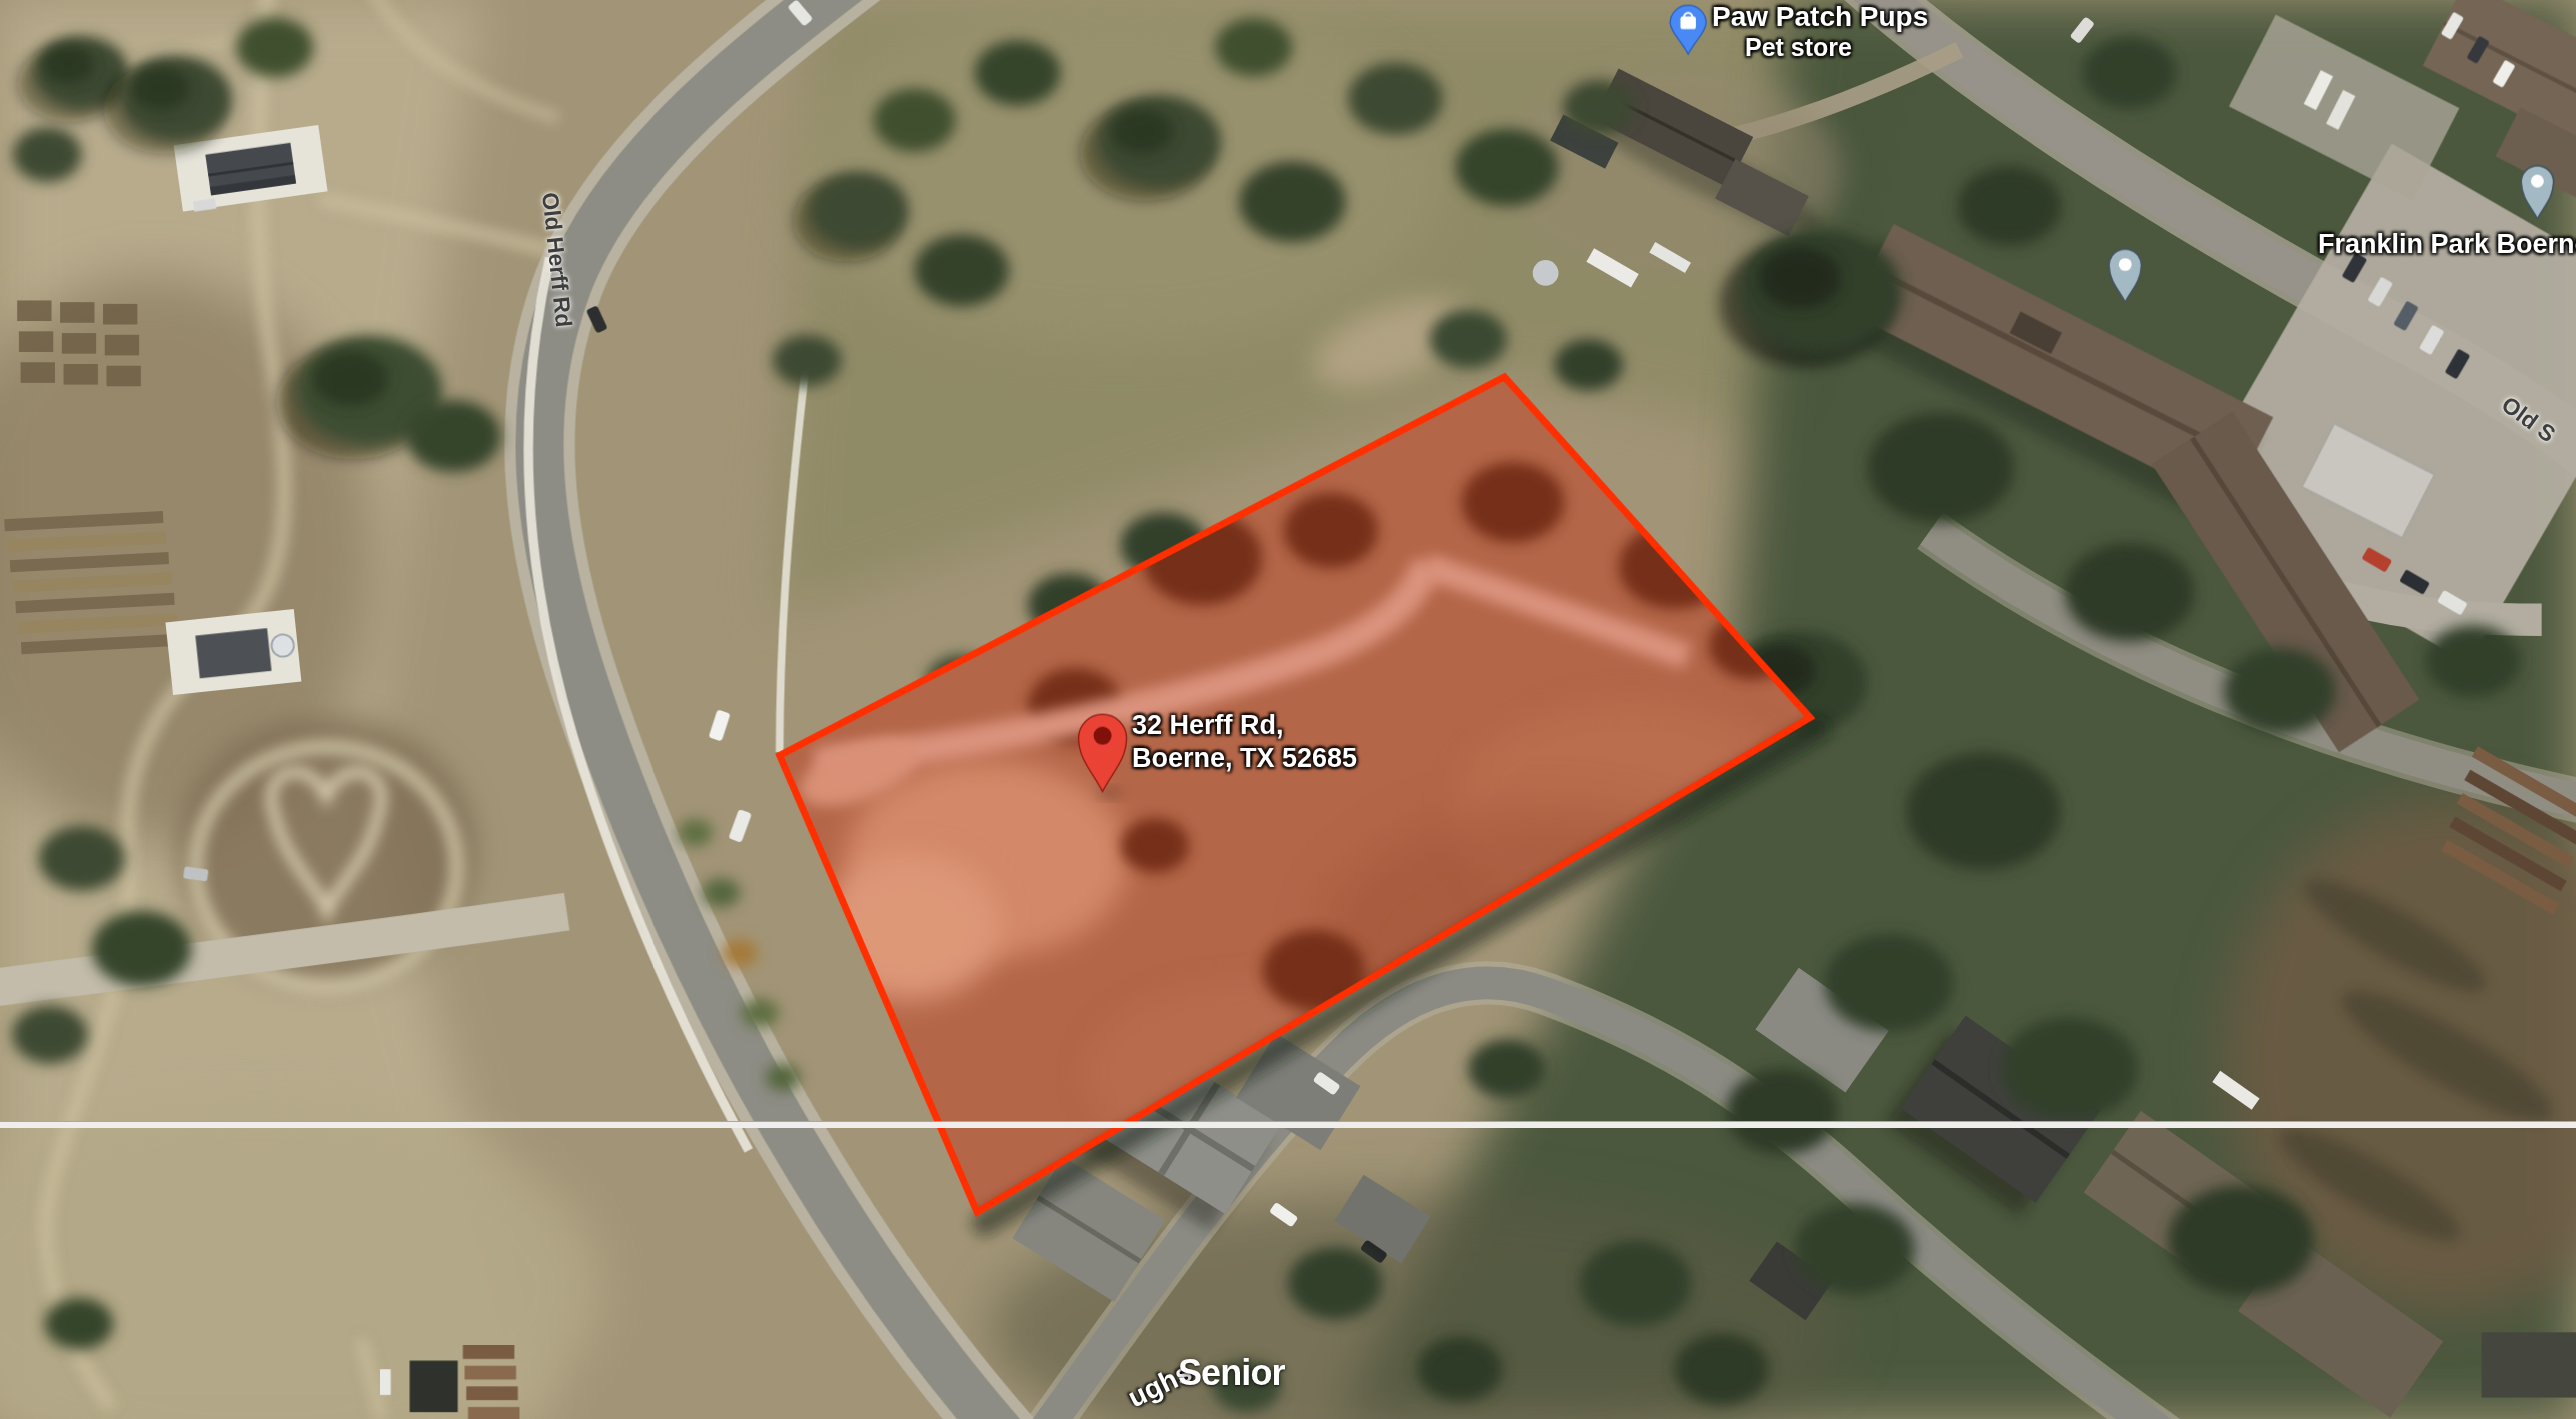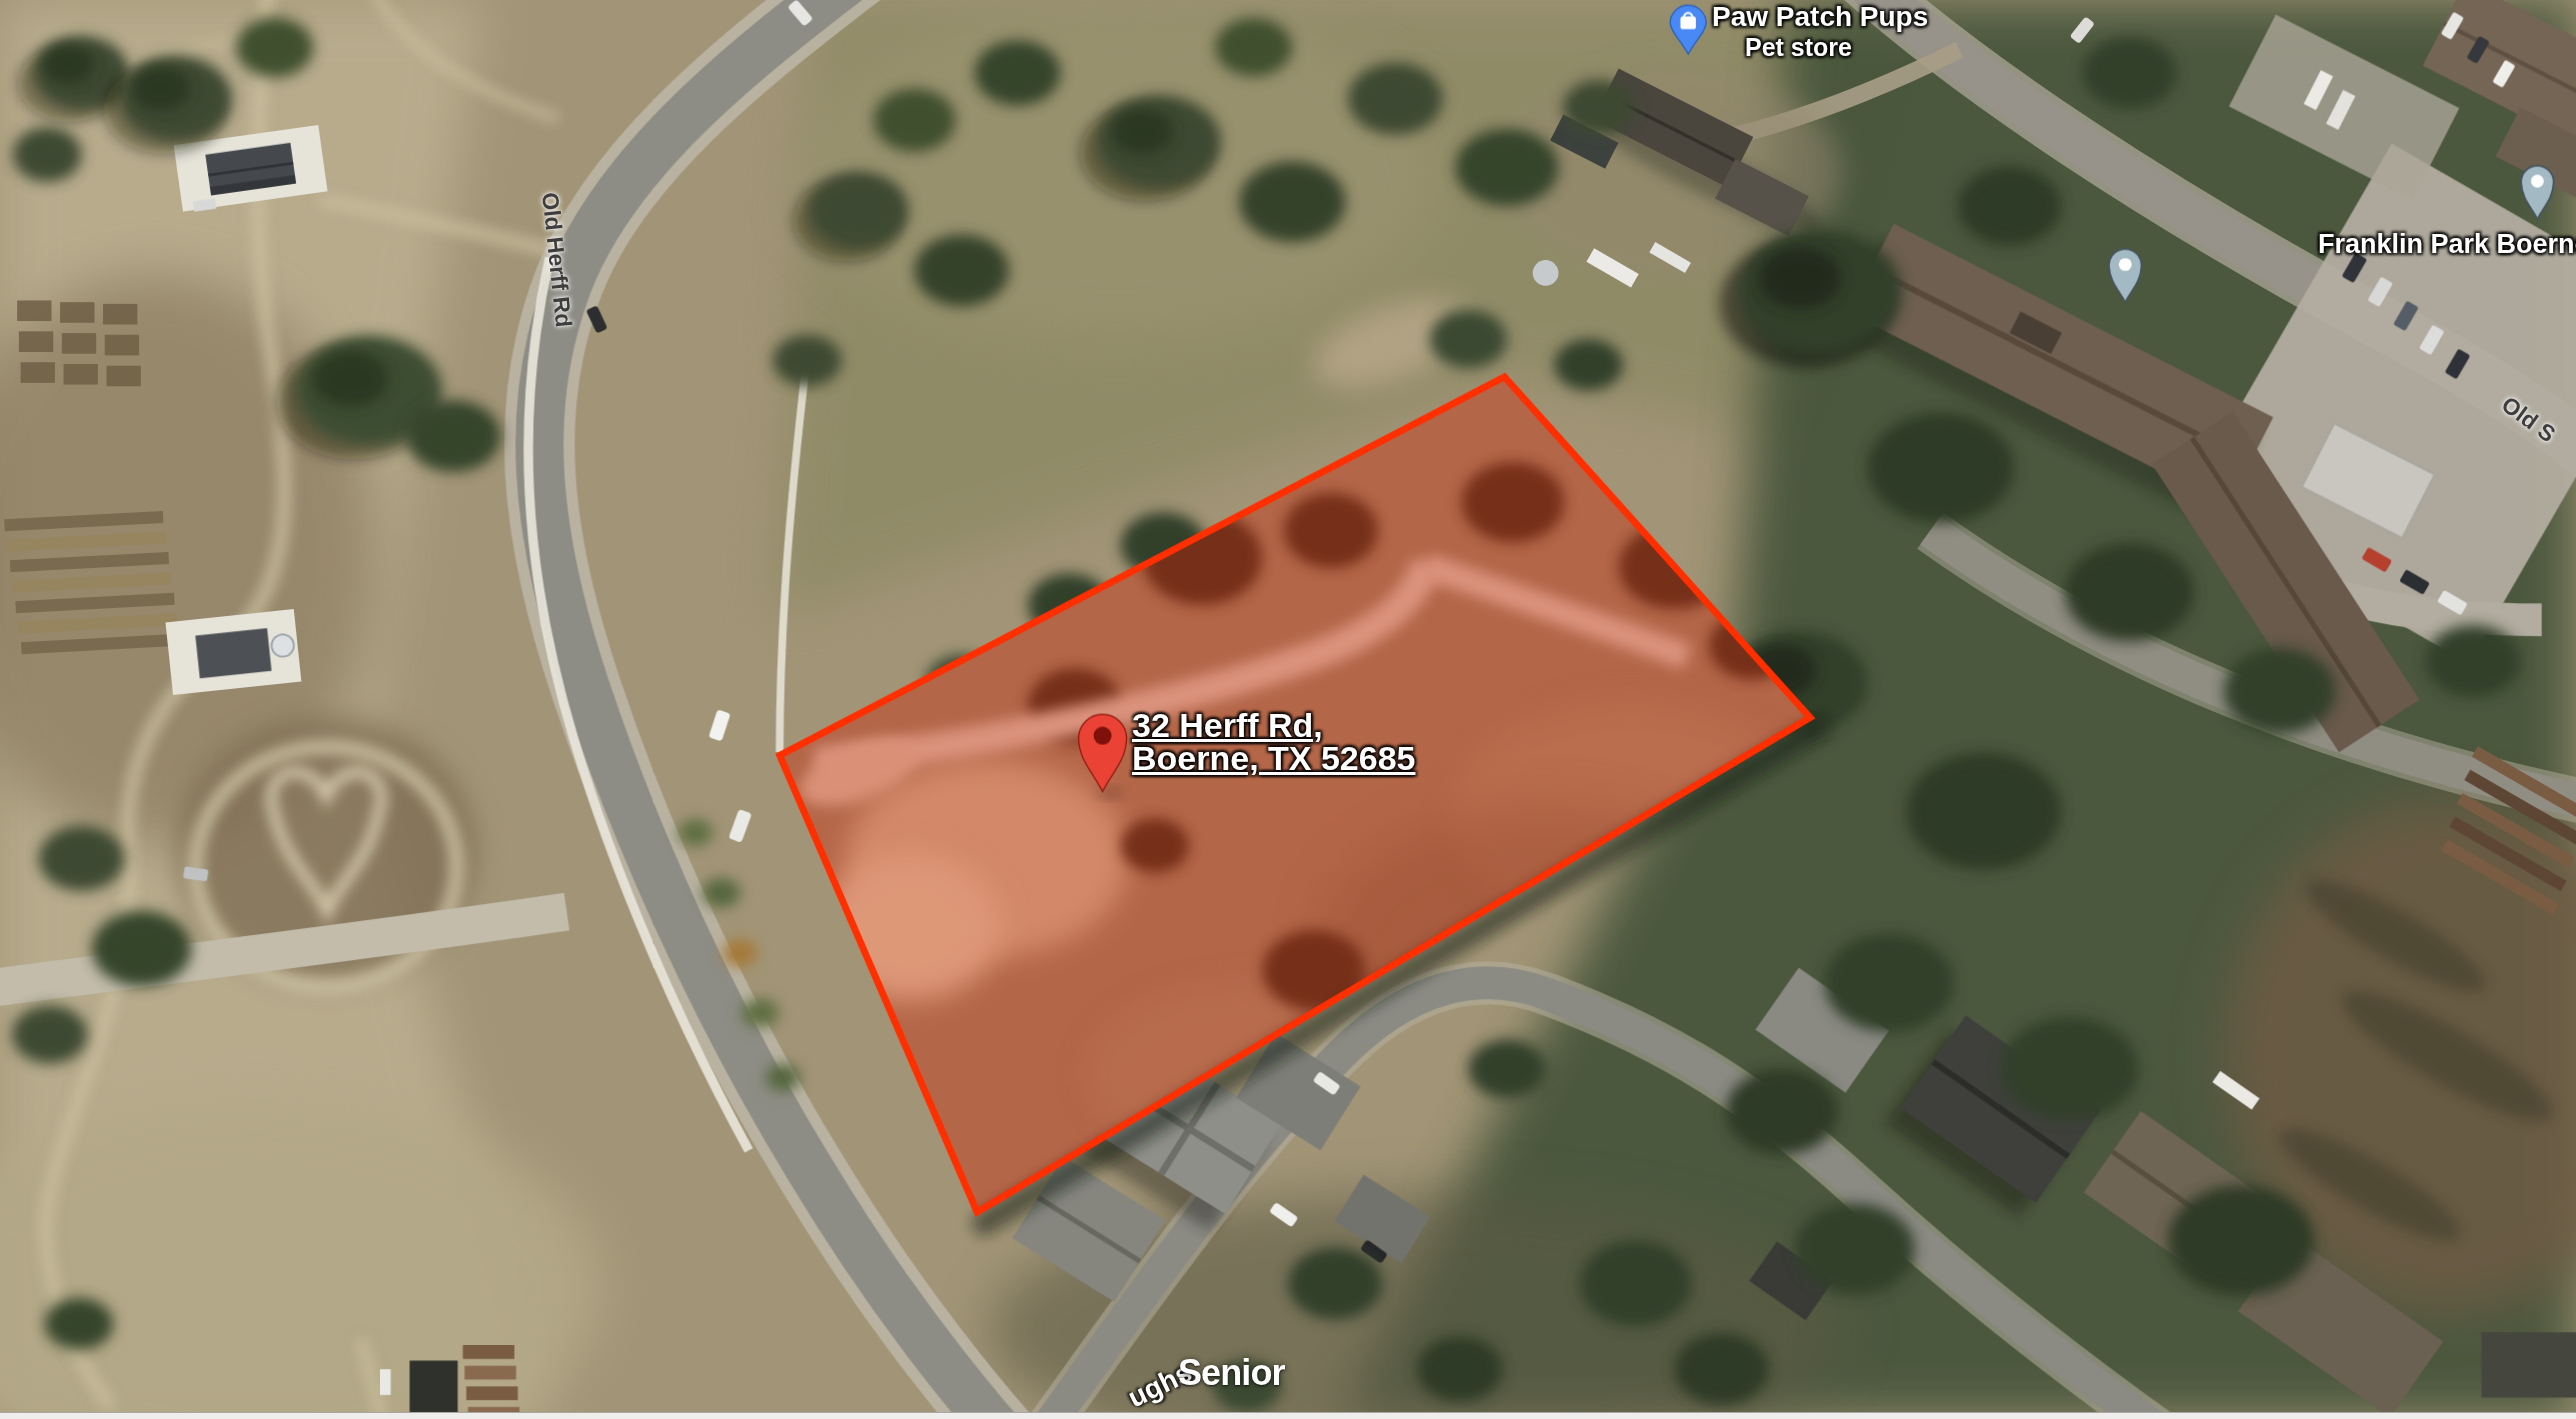--- a/index.html
+++ b/index.html
@@ -1,25 +1,25 @@
 <!DOCTYPE html>
 <html style="font-size:13.7px"><head>
 <meta charset="utf-8">
 <style>
   html,body{margin:0;padding:0;width:2576px;height:1419px;overflow:hidden;background:#a29577;
     font-family:"Liberation Sans",sans-serif;}
-  #stage{position:absolute;inset:0;width:2576px;height:1419px;}
+  #stage{position:absolute;inset:0;width:2576px;height:1128px;}
   #terrain{position:absolute;left:0;top:0;width:2576px;height:1419px;}
   .map-label{position:absolute;color:#fff;font-weight:bold;white-space:nowrap;
     text-shadow:-1.7px -1.7px 2.6px rgba(0,0,0,.8),1.7px -1.7px 2.6px rgba(0,0,0,.8),
                 -1.7px 1.7px 2.6px rgba(0,0,0,.8),1.7px 1.7px 2.6px rgba(0,0,0,.8),0 0 5.2px rgba(0,0,0,.5);}
   .poi-title{font-size:28px;line-height:33px;}
   .poi-sub{font-size:25px;line-height:29px;padding-left:33px;}
   .poi-center{text-align:center;font-size:27px;line-height:32px;}
-  .addr{font-size:34px;line-height:33px;text-decoration:underline;}
+  .addr{font-size:27px;line-height:33px;}
   .road-label{position:absolute;font-weight:bold;color:#3e3e3e;font-size:23px;white-space:nowrap;
     text-shadow:0 0 4.3px rgba(255,255,255,.85),0 0 1.7px rgba(255,255,255,.9),0 0 6.9px rgba(255,255,255,.6);}
   .road-label.light{color:#fff;
     text-shadow:-1.7px -1.7px 2.6px rgba(0,0,0,.8),1.7px 1.7px 2.6px rgba(0,0,0,.8),0 0 4.3px rgba(0,0,0,.6);}
   .glogo{position:absolute;left:1178px;top:1352px;font-size:36px;font-weight:bold;letter-spacing:-0.9px;
     color:#fff;text-shadow:0 0.9px 2.6px rgba(0,0,0,.7),0 0 6.9px rgba(0,0,0,.45);}
   #bottom-bar{position:absolute;left:0;bottom:0;width:2576px;height:6px;background:#efeeec;
     border-top:1.7px solid #a8a7a4;z-index:60;}
   .lbl-layer{position:absolute;inset:0;z-index:40;}
 </style>

